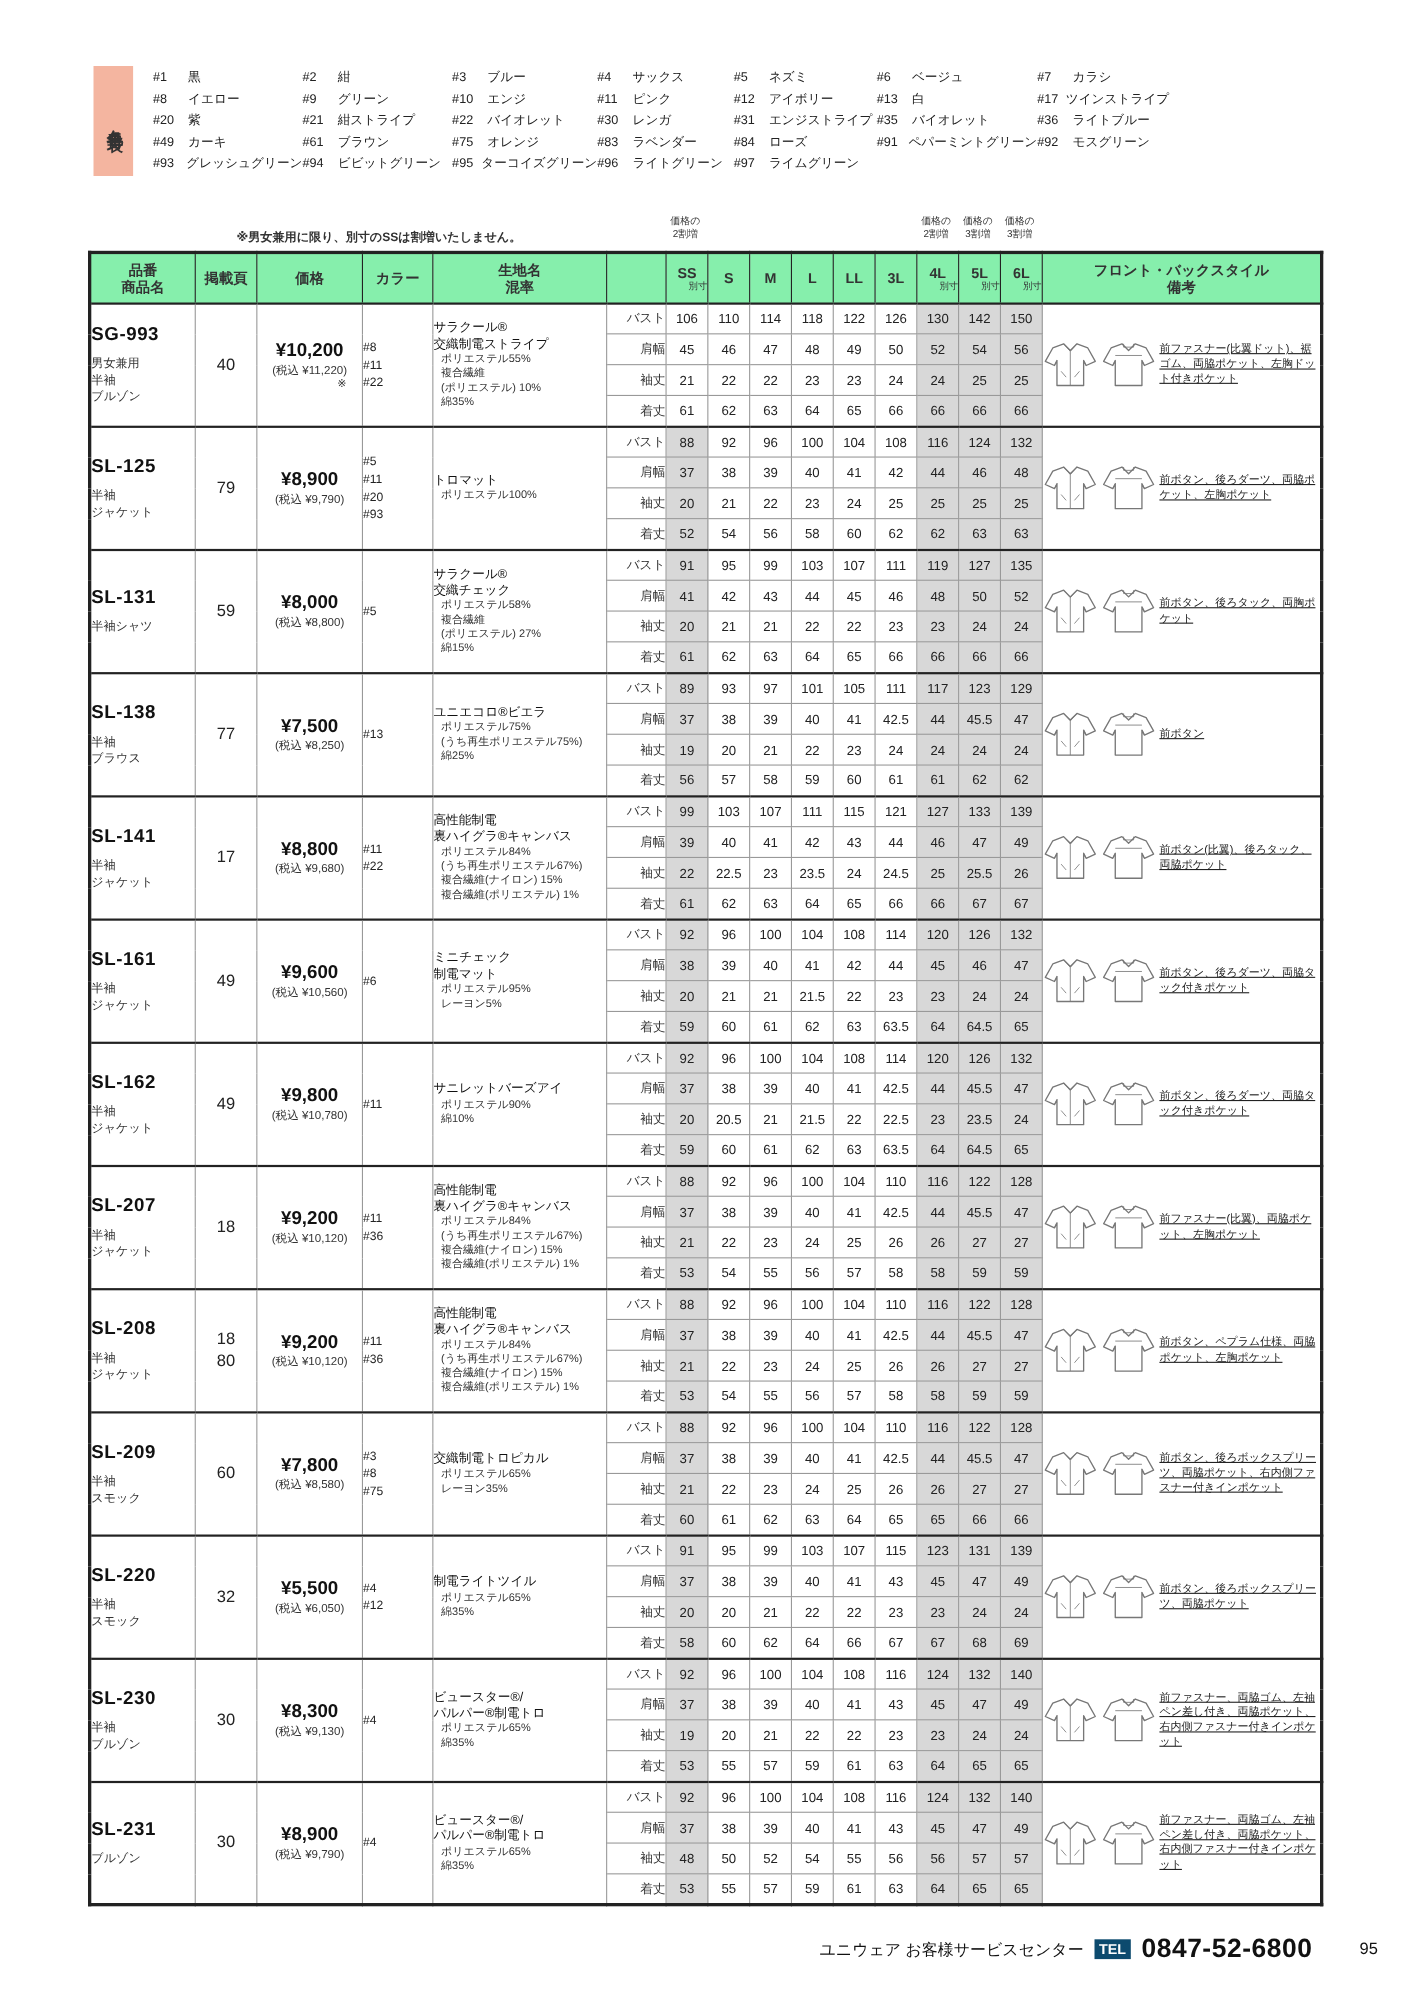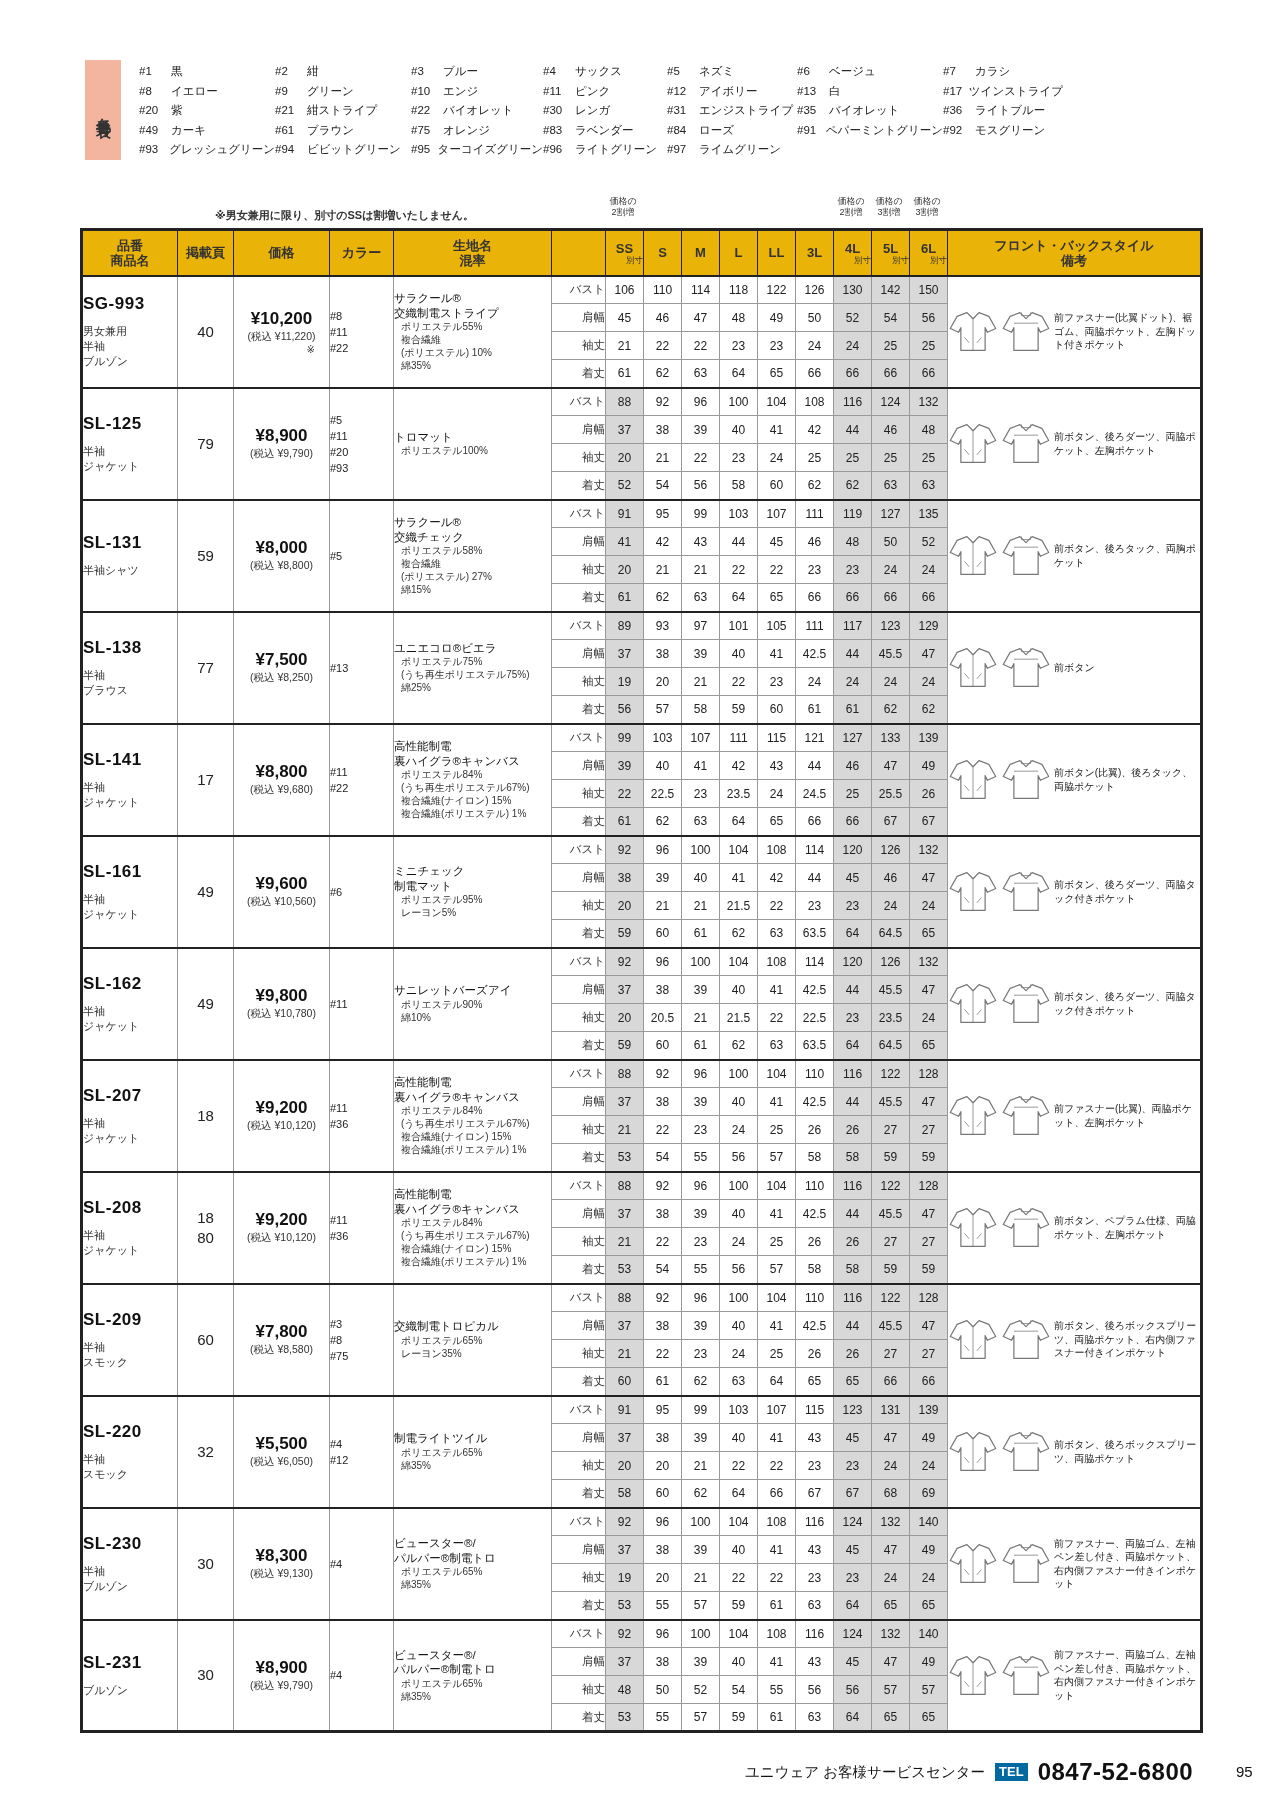--- a/index.html
+++ b/index.html
@@ -19,21 +19,21 @@
 
   
   .note-main{position:absolute;left:215px;top:208px;font-size:11px;color:#333;font-weight:bold;}
   .price-note{position:absolute;top:196px;font-size:9px;line-height:10.5px;text-align:center;
               white-space:pre-line;transform:translateX(-50%);color:#333;}
   .pn0{left:623px}.pn1{left:851px}.pn2{left:889px}.pn3{left:927px}
 
   
   table.main{position:absolute;left:80px;top:228px;border-collapse:collapse;table-layout:fixed;
              width:1120px;border:3px solid #222;}
-  table.main th{background:#eab308;border:1.5px solid #222;font-size:13px;line-height:15px;
+  table.main th{background:#86efac;border:1.5px solid #222;font-size:13px;line-height:15px;
                 font-weight:bold;color:#333;white-space:pre-line;padding:2px 0;vertical-align:middle;}
   table.main th .sub{display:block;font-size:8.5px;font-weight:normal;line-height:9px;text-align:right;}
   table.main td{border:1px solid #999;vertical-align:middle;padding:0;}
   td.pt{border-top:2px solid #222 !important;}
   td.bl2{border-left:2px solid #222;}
   td.shade{background:#d8d8d8;}
   tr.sub{height:28px;}
   tr.hdr{height:46px;}
 
   td.c-hinban{vertical-align:top;padding:8px 4px 4px 8px;}
@@ -43,29 +43,29 @@
   td.c-price{text-align:center;}
   .pr-main{font-size:17px;font-weight:bold;color:#111;}
   .pr-tax{font-size:10.5px;margin-top:1px;color:#333;}
   .pr-mark{font-size:10px;text-align:right;padding-right:14px;color:#333;}
   td.c-color{vertical-align:middle;padding-left:7px;font-size:11px;line-height:16px;}
   td.c-fabric{vertical-align:middle;padding:3px 2px 3px 6px;}
   .fb-name{font-size:11.5px;line-height:14.5px;color:#111;}
   .fb-comp{font-size:10px;line-height:13px;padding-left:7px;color:#333;}
   td.c-mlabel{text-align:right;font-size:11.5px;color:#333;}
   td.c-size{text-align:center;font-size:12px;color:#222;}
-  td.c-remark{padding:2px 3px;}
+  td.c-remark{padding:2px 3px;text-decoration:underline;}
   .rm-wrap{display:flex;align-items:center;gap:3px;}
   .rm-illus{display:flex;gap:3px;flex:0 0 auto;}
   .rm-text{font-size:10px;line-height:13.5px;color:#222;flex:1 1 auto;}
 
   
   .footer-line{position:absolute;top:1758px;left:745px;display:flex;align-items:center;gap:10px;}
   .f-label{font-size:14.5px;color:#111;}
-  .tel-badge{background:#0369a1;color:#fff;font-weight:bold;font-size:13px;padding:2px 4px;line-height:14px;}
+  .tel-badge{background:#0c4a6e;color:#fff;font-weight:bold;font-size:13px;padding:2px 4px;line-height:14px;}
   .tel-num{font-size:24px;font-weight:bold;letter-spacing:.5px;color:#111;}
   .page-num{position:absolute;top:1763px;left:1236px;font-size:15px;color:#111;}
 </style>
 </head>
 <body>
 
 <div class="page">
 
   <div class="color-table">
     <div class="color-title">色番号表</div>

